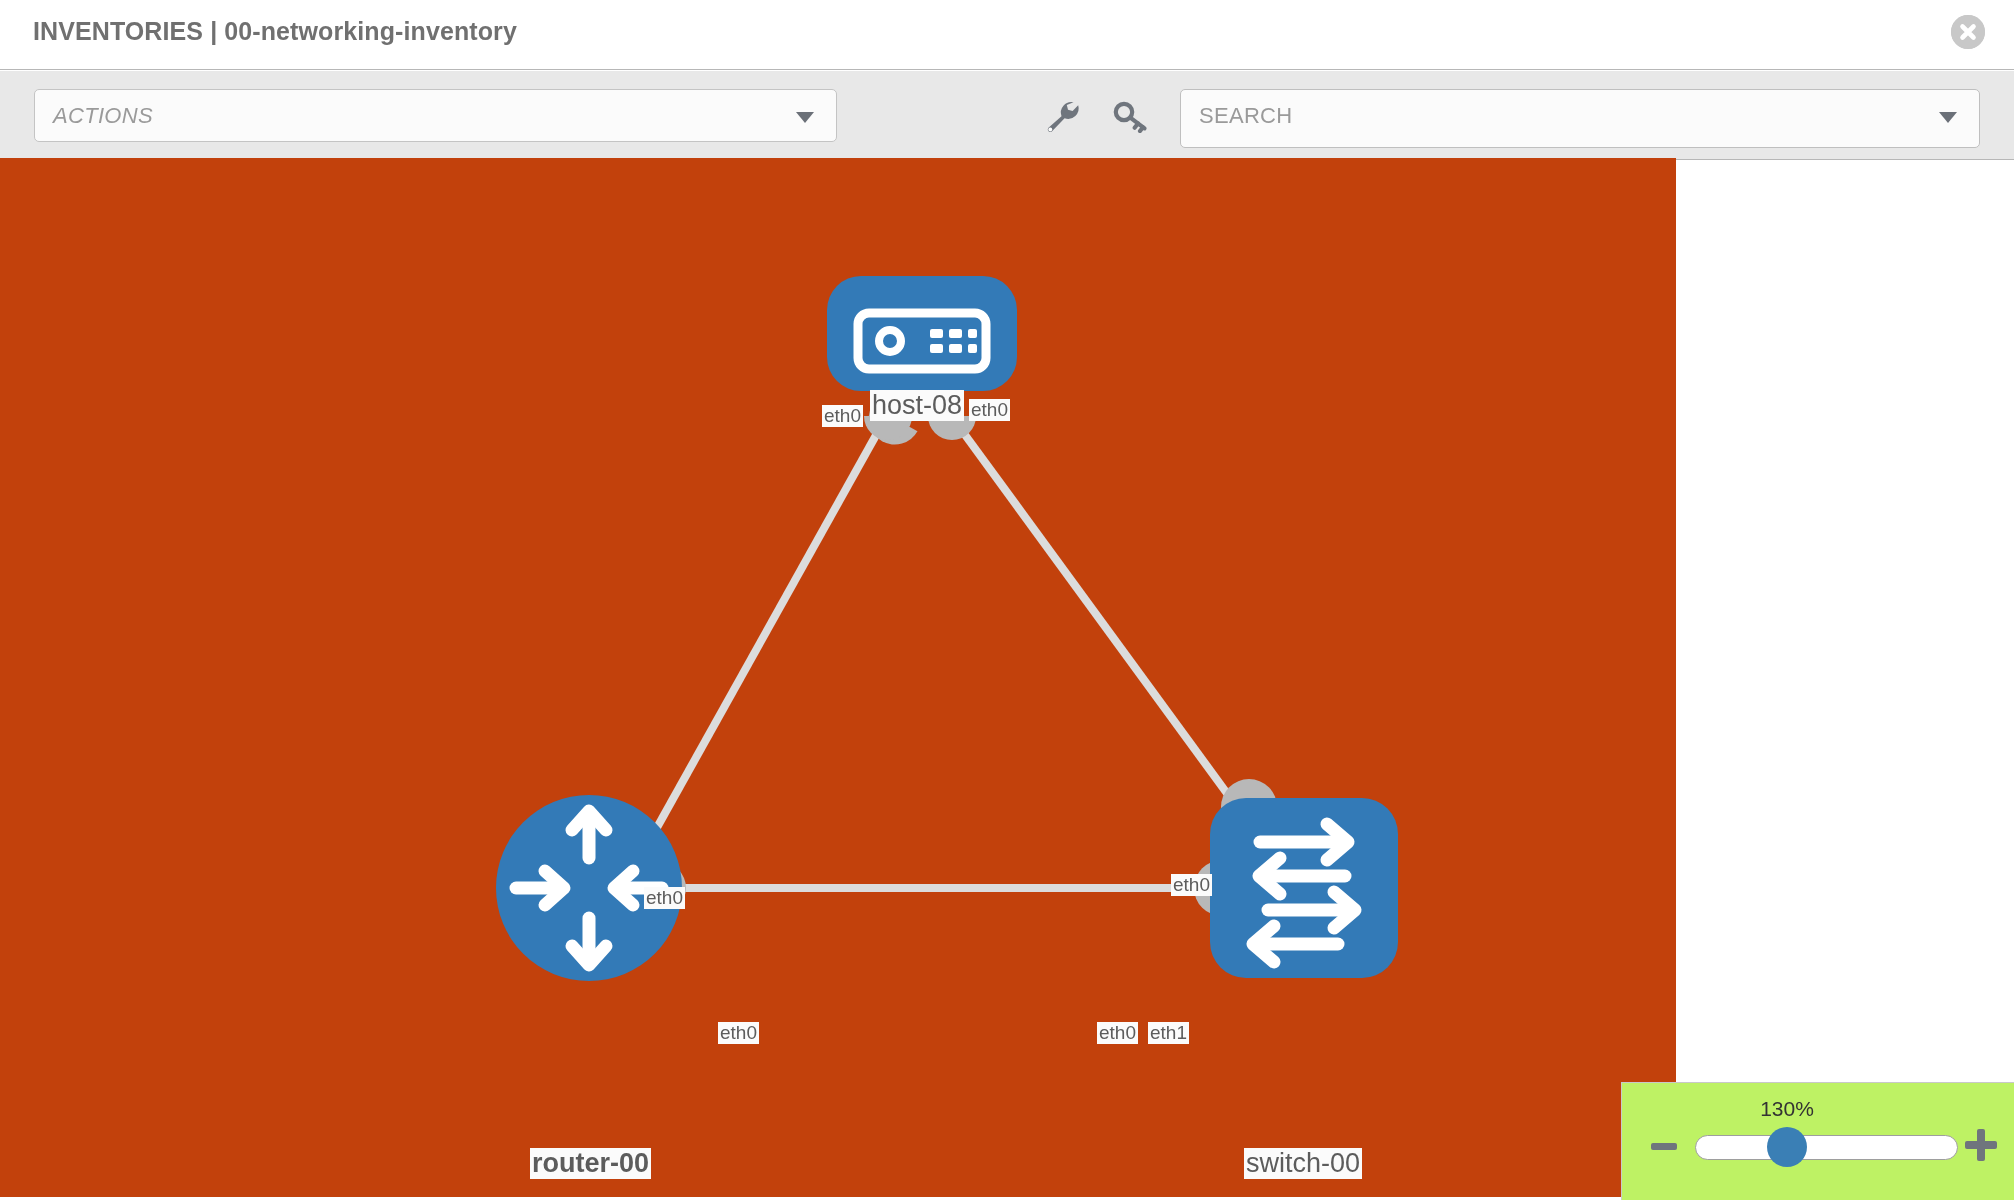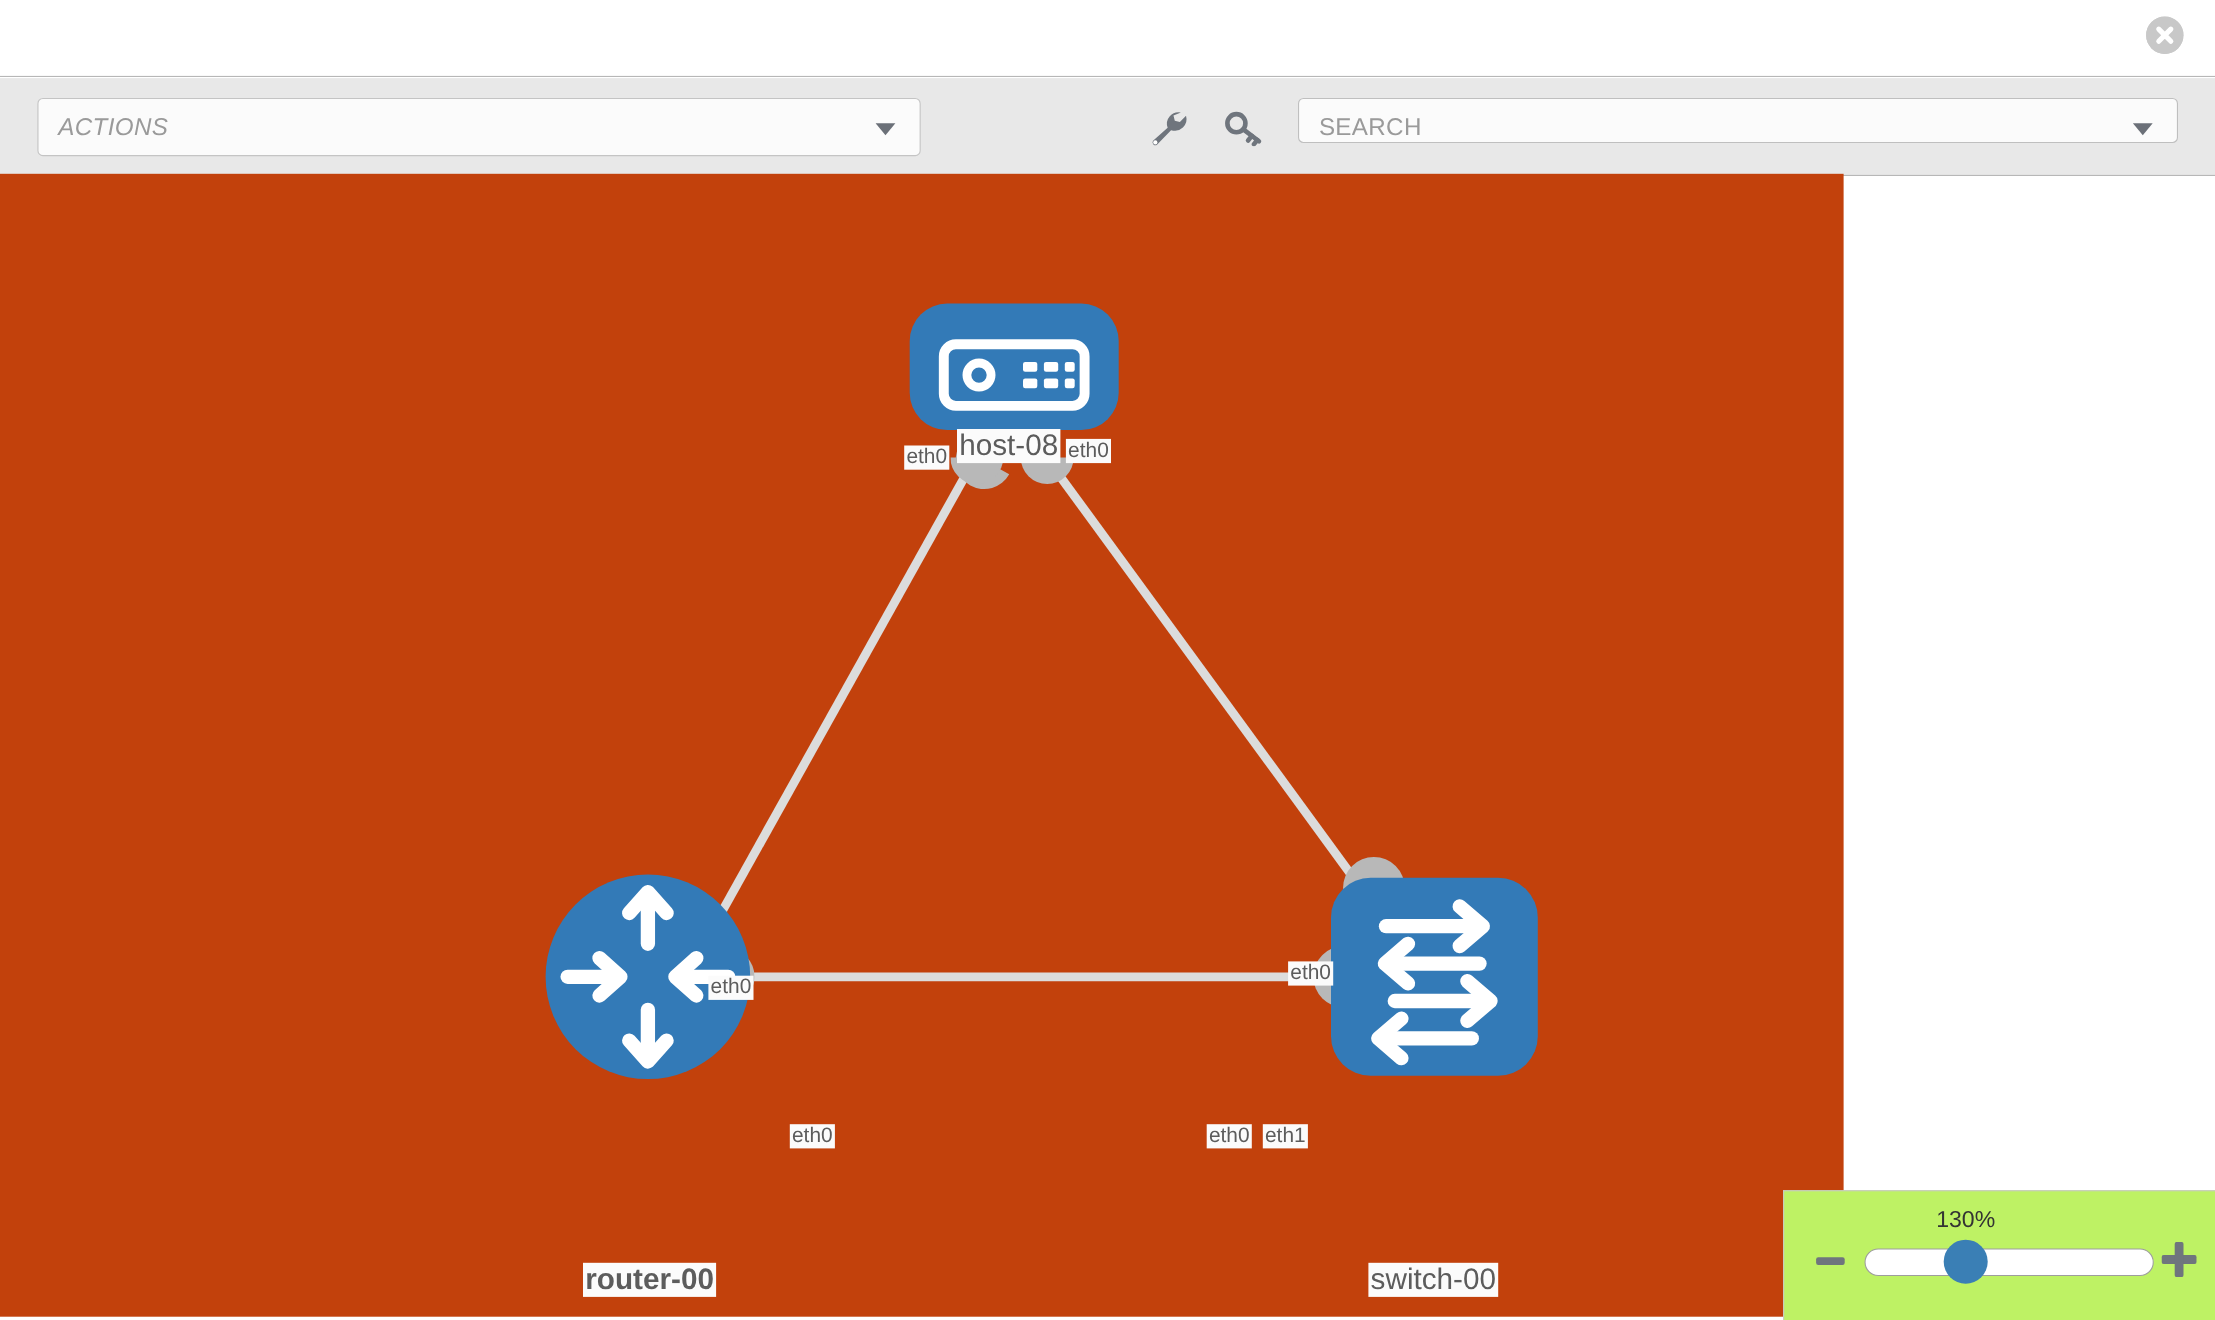--- a/index.html
+++ b/index.html
@@ -87,21 +87,21 @@
     width: 40px; height: 34px;
     cursor: pointer;
   }
   .tool-icon svg { display: block; }
   .wrench-icon { left: 1043px; }
   .key-icon    { left: 1111px; }
 
   .search-box {
     position: absolute;
     left: 1180px; top: 18px;
-    width: 800px; height: 41px;
+    width: 800px; height: 59px;
     background: #fbfbfb;
     border: 1px solid #bfbfbf;
     border-radius: 5px;
     cursor: text;
   }
   .search-label {
     position: absolute;
     left: 18px; top: 13px;
     font-size: 22px;
     color: #9a9a9a;
@@ -186,20 +186,21 @@
     background: #3a7fb5;
     cursor: grab;
   }
 </style>
 </head>
 <body>
 
 <div id="app">
 
   <div class="header">
+    <div class="header-title">INVENTORIES | 00-networking-inventory</div>
     <div class="close-btn">
       <svg width="34" height="34" viewBox="0 0 34 34" aria-hidden="true">
         <circle cx="17" cy="17" r="17" fill="#c8c8c8"></circle>
         <path d="M11.5 11.5 L22.5 22.5 M22.5 11.5 L11.5 22.5" stroke="#ffffff" stroke-width="4.6" stroke-linecap="round"></path>
       </svg>
     </div>
   </div>
 
   <div class="toolbar">
 

